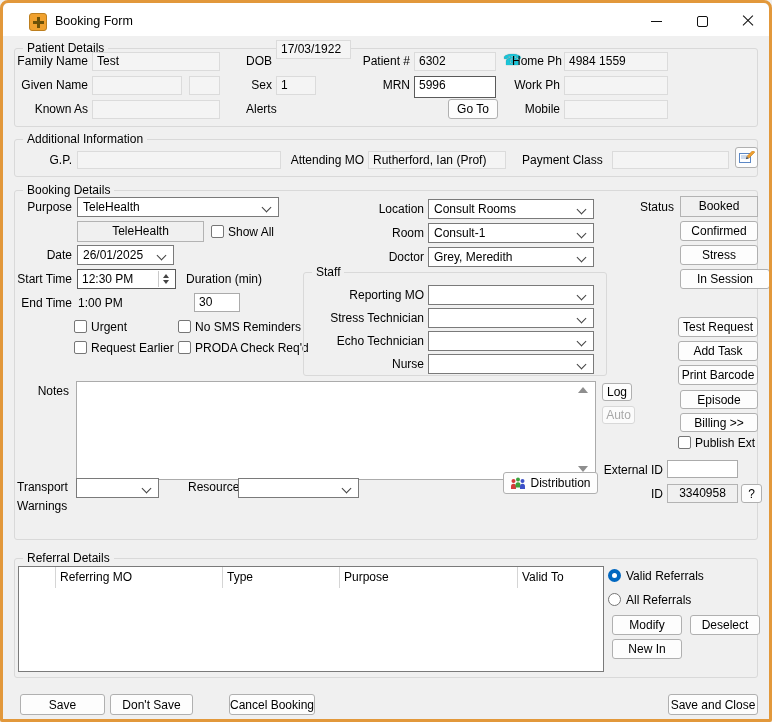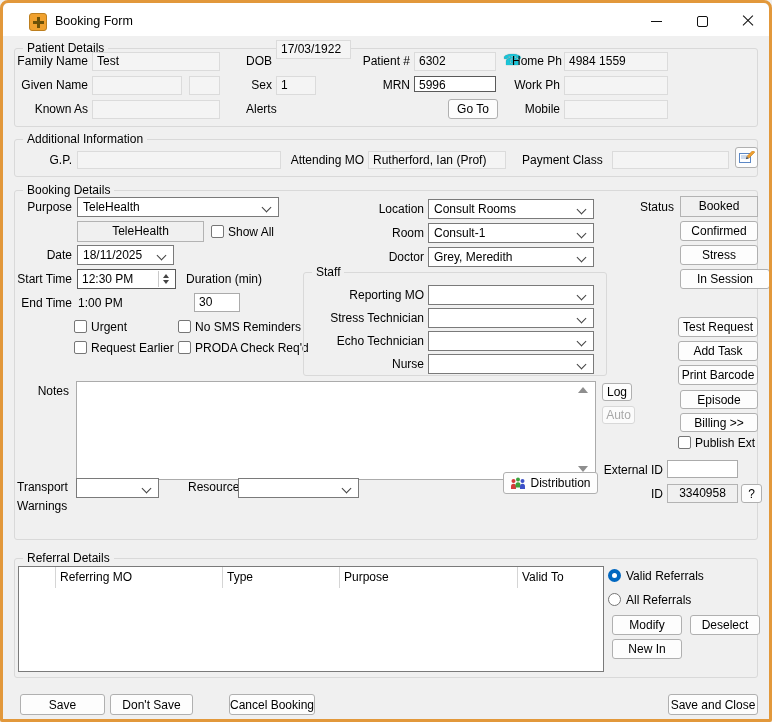--- a/index.html
+++ b/index.html
@@ -80,21 +80,21 @@
 <div class="phone" style="left:503px;top:52px">☎</div>
 <div class="lbl r" style="left:512px;top:55px;width:48px">Home Ph</div>
 <div class="ro" style="left:564px;top:52px;width:104px;height:19px">4984 1559</div>
 
 <div class="lbl r" style="left:14px;top:79px;width:74px">Given Name</div>
 <div class="ro" style="left:92px;top:76px;width:90px;height:19px"></div>
 <div class="ro" style="left:189px;top:76px;width:31px;height:19px"></div>
 <div class="lbl r" style="left:228px;top:79px;width:44px">Sex</div>
 <div class="ro" style="left:276px;top:76px;width:40px;height:19px">1</div>
 <div class="lbl r" style="left:370px;top:79px;width:40px">MRN</div>
-<div class="wht dark" style="left:414px;top:76px;width:82px;height:16px">5996</div>
+<div class="wht dark" style="left:414px;top:76px;width:82px;height:22px">5996</div>
 <div class="lbl r" style="left:512px;top:79px;width:48px">Work Ph</div>
 <div class="ro" style="left:564px;top:76px;width:104px;height:19px"></div>
 
 <div class="lbl r" style="left:14px;top:103px;width:74px">Known As</div>
 <div class="ro" style="left:92px;top:100px;width:128px;height:19px"></div>
 <div class="lbl" style="left:246px;top:103px">Alerts</div>
 <div class="btn" style="left:448px;top:99px;width:50px;height:20px">Go To</div>
 <div class="lbl r" style="left:512px;top:103px;width:48px">Mobile</div>
 <div class="ro" style="left:564px;top:100px;width:104px;height:19px"></div>
 
@@ -126,21 +126,21 @@
 <div class="cmb" style="left:77px;top:197px;width:202px;height:20px">
   <span class="txt">TeleHealth</span>
     <i class="chev"></i>
 </div>
 <div class="flat" style="left:77px;top:221px;width:127px;height:21px;line-height:19px">TeleHealth</div>
 <div class="chk" style="left:211px;top:225px"></div>
 <div class="lbl" style="left:228px;top:226px">Show All</div>
 
 <div class="lbl r" style="left:14px;top:249px;width:58px">Date</div>
 <div class="cmb" style="left:77px;top:245px;width:97px;height:20px">
-  <span class="txt">18/11/2025</span>
+  <span class="txt">26/01/2025</span>
     <i class="chev"></i>
 </div>
 
 <div class="lbl r" style="left:8px;top:273px;width:64px">Start Time</div>
 <div class="wht dark" style="left:77px;top:269px;width:99px;height:20px;line-height:18px">
   <span>12:30 PM</span>
   <span class="spin">
       <i class="tu"></i>
       <i class="td"></i>
     </span>

